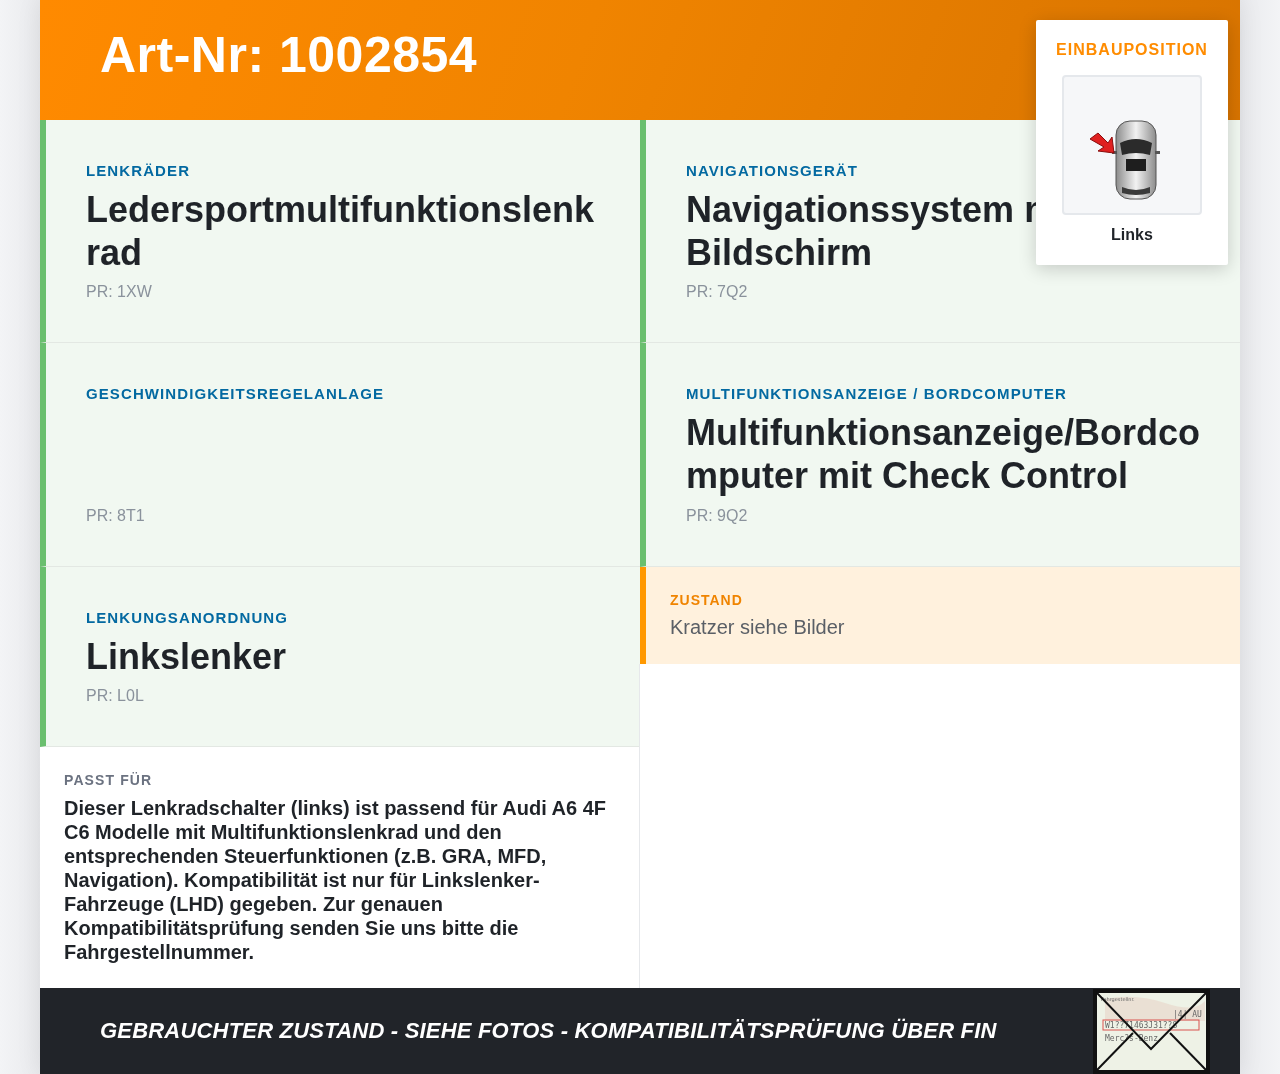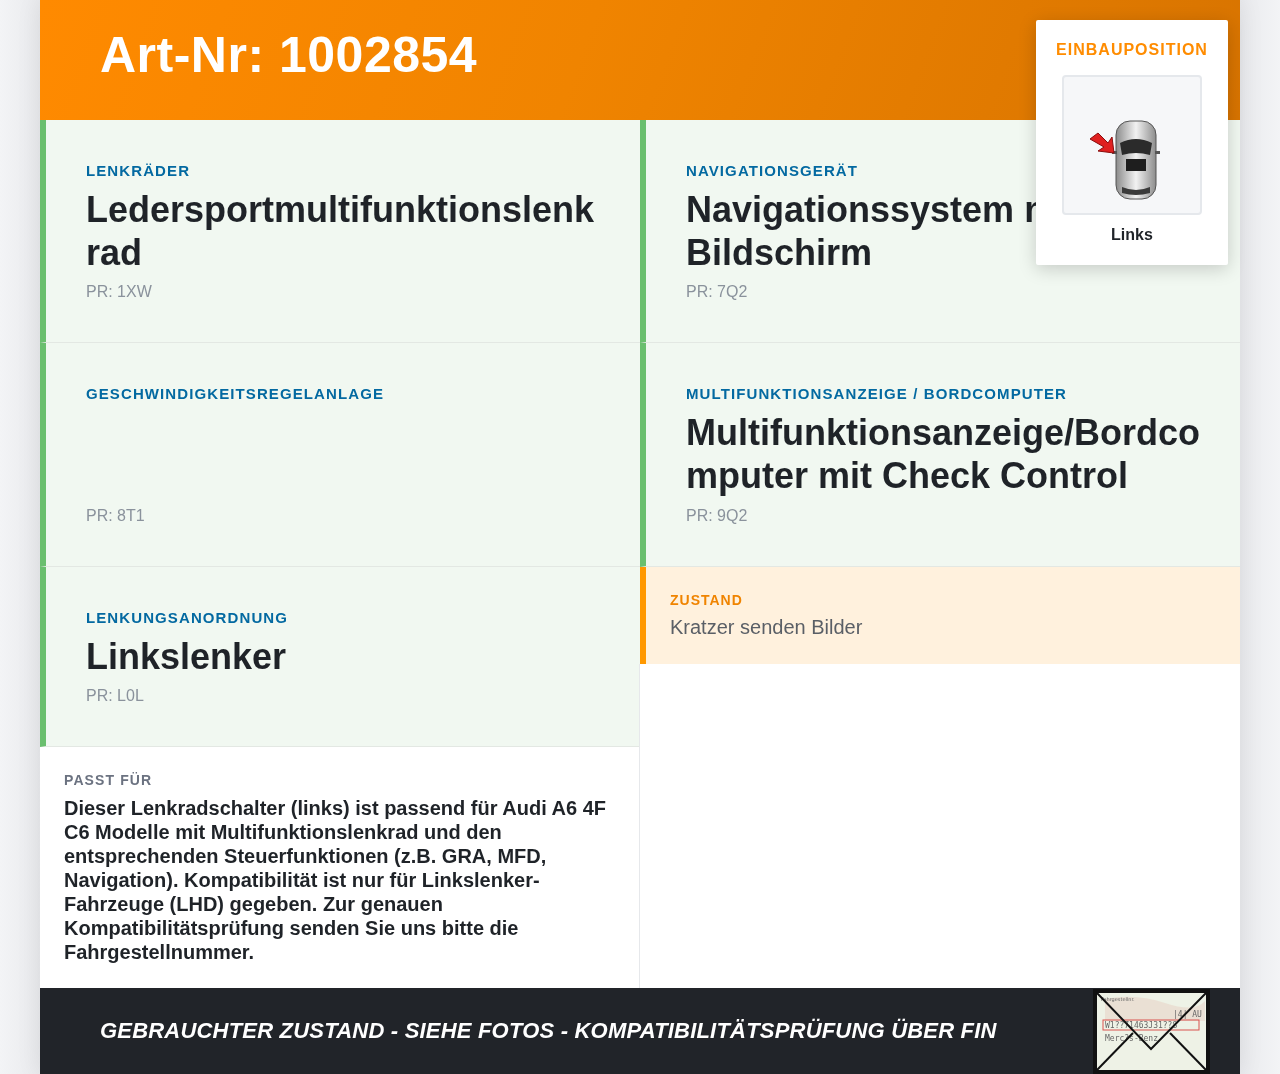--- a/index.html
+++ b/index.html
@@ -150,21 +150,21 @@
     </div>
 
     <div class="cell c5">
       <div class="label" style="top:42px">LENKUNGSANORDNUNG</div>
       <div class="value" style="top:68px">Linkslenker</div>
       <div class="pr" style="top:120px">PR: L0L</div>
     </div>
 
     <div class="cond">
       <div class="label">ZUSTAND</div>
-      <div class="text">Kratzer senden Bilder</div>
+      <div class="text">Kratzer siehe Bilder</div>
     </div>
 
     <div class="right-fill"></div>
 
     <div class="fits">
       <div class="label">PASST FÜR</div>
       <div class="text">Dieser Lenkradschalter (links) ist passend für Audi A6 4F C6 Modelle mit Multifunktionslenkrad und den entsprechenden Steuerfunktionen (z.B. GRA, MFD, Navigation). Kompatibilität ist nur für Linkslenker-Fahrzeuge (LHD) gegeben. Zur genauen Kompatibilitätsprüfung senden Sie uns bitte die Fahrgestellnummer.</div>
     </div>
   </div>
 

